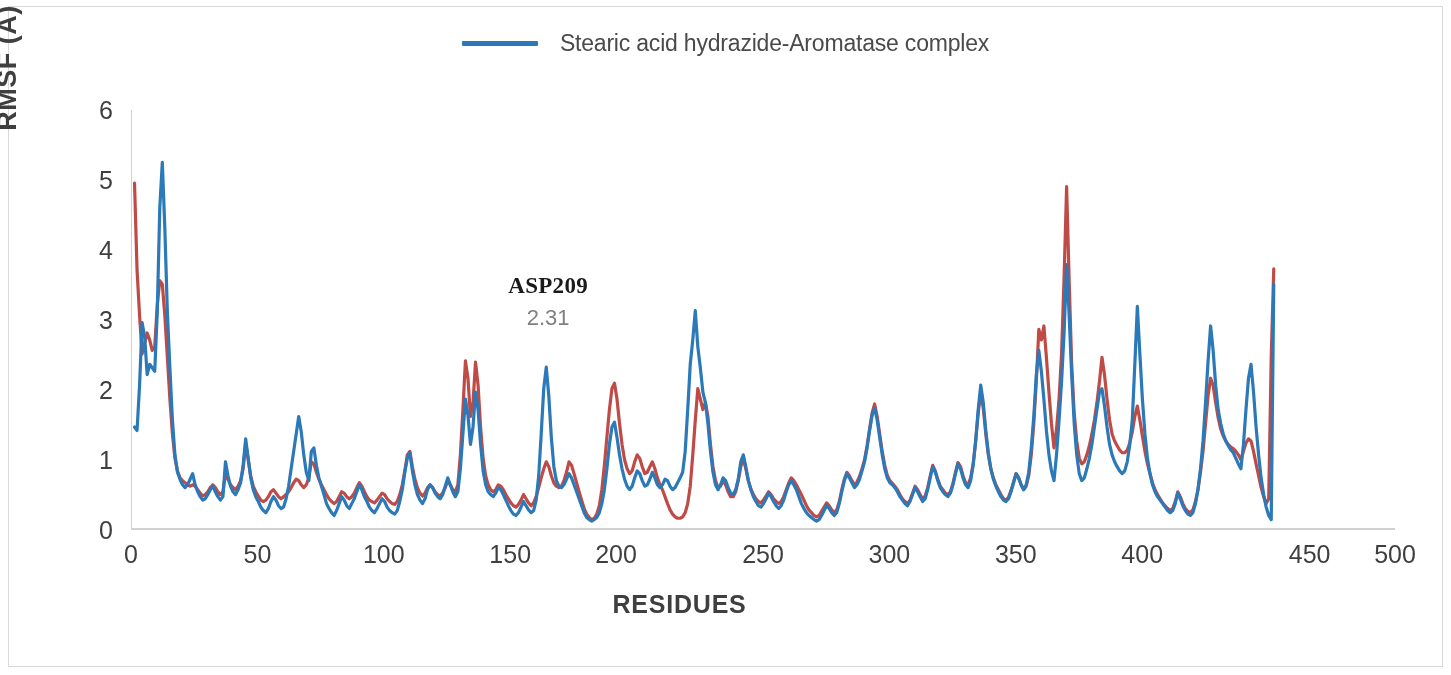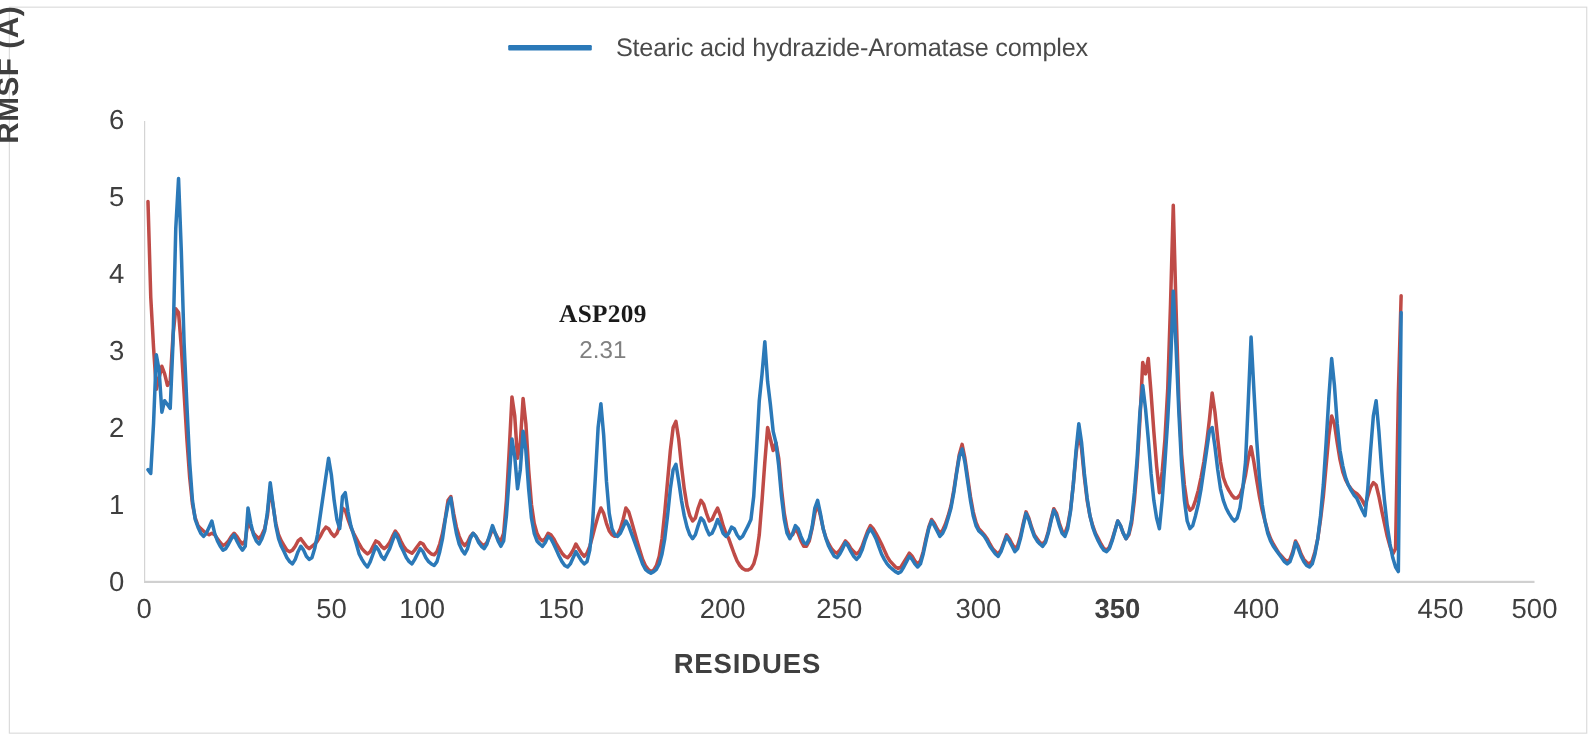--- a/index.html
+++ b/index.html
@@ -114,27 +114,27 @@
 
   <div id="plot-area">
     <svg id="plot-svg" viewBox="0 0 1264 420" preserveAspectRatio="none">
       <path id="path-aromatase" fill="none" stroke-width="3.2" stroke-linejoin="round" stroke-linecap="round" d="M2.53 73.50 L5.06 161.00 L7.58 206.50 L10.11 245.00 L12.64 234.50 L15.17 224.00 L17.70 231.00 L20.22 241.50 L22.75 238.00 L25.28 196.00 L27.81 171.50 L30.34 175.00 L32.86 206.50 L35.39 248.50 L37.92 290.50 L40.45 325.50 L42.98 350.00 L45.50 362.60 L48.03 369.60 L50.56 372.40 L53.09 374.50 L55.62 376.60 L58.14 378.00 L60.67 376.60 L63.20 378.00 L65.73 381.50 L68.26 385.00 L70.78 387.80 L73.31 386.40 L75.84 383.60 L78.37 379.40 L80.90 376.60 L83.42 379.40 L85.95 383.60 L88.48 386.40 L91.01 383.60 L93.54 365.40 L96.06 371.00 L98.59 376.60 L101.12 379.40 L103.65 381.50 L106.18 378.00 L108.70 372.40 L111.23 360.50 L113.76 334.60 L116.29 351.40 L118.82 367.50 L121.34 378.00 L123.87 383.60 L126.40 387.80 L128.93 392.00 L131.46 393.40 L133.98 392.00 L136.51 388.50 L139.04 383.60 L141.57 381.50 L144.10 385.00 L146.62 388.50 L149.15 390.60 L151.68 388.50 L154.21 386.40 L156.74 383.60 L159.26 379.40 L161.79 374.50 L164.32 371.00 L166.85 372.40 L169.38 376.60 L171.90 379.40 L174.43 376.60 L176.96 369.60 L179.49 353.50 L182.02 355.60 L184.54 364.00 L187.07 371.00 L189.60 376.60 L192.13 381.50 L194.66 386.40 L197.18 390.60 L199.71 393.40 L202.24 395.50 L204.77 393.40 L207.30 388.50 L209.82 383.60 L212.35 385.00 L214.88 388.50 L217.41 390.60 L219.94 388.50 L222.46 385.00 L224.99 379.40 L227.52 374.50 L230.05 378.00 L232.58 383.60 L235.10 388.50 L237.63 392.00 L240.16 393.40 L242.69 394.80 L245.22 392.00 L247.74 388.50 L250.27 385.00 L252.80 386.40 L255.33 390.60 L257.86 393.40 L260.38 395.50 L262.91 396.20 L265.44 393.40 L267.97 386.40 L270.50 376.60 L273.02 362.60 L275.55 346.50 L278.08 343.00 L280.61 358.40 L283.14 371.00 L285.66 379.40 L288.19 385.00 L290.72 387.80 L293.25 385.00 L295.78 379.40 L298.30 376.60 L300.83 379.40 L303.36 383.60 L305.89 386.40 L308.42 387.80 L310.94 385.00 L313.47 379.40 L316.00 372.40 L318.53 376.60 L321.06 381.50 L323.58 383.60 L326.11 376.60 L328.64 346.50 L331.17 301.00 L333.70 252.00 L336.22 269.50 L338.75 308.00 L341.28 294.00 L343.81 253.40 L346.34 276.50 L348.86 318.50 L351.39 350.00 L353.92 367.50 L356.45 376.60 L358.98 381.50 L361.50 383.60 L364.03 381.50 L366.56 376.60 L369.09 378.00 L371.62 381.50 L374.14 386.40 L376.67 390.60 L379.20 394.80 L381.73 397.60 L384.26 399.00 L386.78 396.20 L389.31 392.00 L391.84 386.40 L394.37 390.60 L396.90 394.80 L399.42 397.60 L401.95 394.80 L404.48 388.50 L407.01 379.40 L409.54 369.60 L412.06 360.50 L414.59 353.50 L417.12 358.40 L419.65 367.50 L422.18 374.50 L424.70 378.00 L427.23 379.40 L429.76 378.00 L432.29 372.40 L434.82 364.00 L437.34 353.50 L439.87 357.00 L442.40 365.40 L444.93 374.50 L447.46 383.60 L449.98 392.00 L452.51 400.40 L455.04 406.00 L457.57 409.50 L460.10 411.60 L462.62 410.20 L465.15 406.00 L467.68 397.60 L470.21 381.50 L472.74 357.00 L475.26 329.00 L477.79 301.00 L480.32 280.00 L482.85 274.40 L485.38 290.50 L487.90 315.00 L490.43 336.00 L492.96 351.40 L495.49 360.50 L498.02 365.40 L500.54 362.60 L503.07 353.50 L505.60 346.50 L508.13 350.00 L510.66 358.40 L513.18 365.40 L515.71 364.00 L518.24 358.40 L520.77 353.50 L523.30 360.50 L525.82 369.60 L528.35 376.60 L530.88 381.50 L533.41 388.50 L535.94 395.50 L538.46 401.80 L540.99 406.00 L543.52 408.80 L546.05 410.20 L548.58 410.20 L551.10 408.80 L553.63 404.60 L556.16 395.50 L558.69 378.00 L561.22 346.50 L563.74 311.50 L566.27 280.00 L568.80 290.50 L571.33 301.00 L573.86 294.00 L576.38 308.00 L578.91 336.00 L581.44 358.40 L583.97 372.40 L586.50 379.40 L589.02 378.00 L591.55 372.40 L594.08 376.60 L596.61 383.60 L599.14 388.50 L601.66 388.50 L604.19 383.60 L606.72 372.40 L609.25 358.40 L611.78 350.00 L614.30 360.50 L616.83 372.40 L619.36 380.80 L621.89 386.40 L624.42 390.60 L626.94 393.40 L629.47 394.80 L632.00 392.00 L634.53 387.80 L637.06 383.60 L639.58 386.40 L642.11 390.60 L644.64 393.40 L647.17 395.50 L649.70 393.40 L652.22 388.50 L654.75 381.50 L657.28 374.50 L659.81 369.60 L662.34 372.40 L664.86 376.60 L667.39 381.50 L669.92 386.40 L672.45 392.00 L674.98 397.60 L677.50 401.80 L680.03 404.60 L682.56 407.40 L685.09 408.80 L687.62 407.40 L690.14 403.20 L692.67 399.00 L695.20 394.80 L697.73 397.60 L700.26 401.80 L702.78 404.60 L705.31 401.80 L707.84 393.40 L710.37 381.50 L712.90 371.00 L715.42 364.00 L717.95 367.50 L720.48 372.40 L723.01 376.60 L725.54 373.80 L728.06 368.20 L730.59 360.50 L733.12 351.40 L735.65 337.40 L738.18 320.60 L740.70 304.50 L743.23 295.40 L745.76 308.00 L748.29 325.50 L750.82 343.00 L753.34 357.00 L755.87 366.80 L758.40 372.40 L760.93 375.20 L763.46 378.00 L765.98 381.50 L768.51 386.40 L771.04 390.60 L773.57 393.40 L776.10 395.50 L778.62 392.00 L781.15 385.00 L783.68 378.00 L786.21 381.50 L788.74 386.40 L791.26 390.60 L793.79 387.80 L796.32 379.40 L798.85 367.50 L801.38 357.00 L803.90 362.60 L806.43 371.00 L808.96 378.00 L811.49 381.50 L814.02 385.00 L816.54 386.40 L819.07 383.60 L821.60 375.20 L824.13 364.00 L826.66 354.20 L829.18 358.40 L831.71 367.50 L834.24 374.50 L836.77 376.60 L839.30 369.60 L841.82 355.60 L844.35 332.50 L846.88 304.50 L849.41 283.50 L851.94 299.60 L854.46 325.50 L856.99 346.50 L859.52 360.50 L862.05 369.60 L864.58 376.60 L867.10 381.50 L869.63 386.40 L872.16 390.60 L874.69 392.00 L877.22 389.20 L879.74 382.20 L882.27 373.80 L884.80 365.40 L887.33 369.60 L889.86 376.60 L892.38 381.50 L894.91 378.00 L897.44 367.50 L899.97 346.50 L902.50 315.00 L905.02 273.00 L907.55 220.50 L910.08 231.00 L912.61 217.00 L915.14 248.50 L917.66 283.50 L920.19 315.00 L922.72 339.50 L925.25 320.60 L927.78 290.50 L930.30 245.00 L932.83 168.00 L935.36 77.00 L937.89 171.50 L940.42 255.50 L942.94 304.50 L945.47 332.50 L948.00 350.00 L950.53 355.60 L953.06 353.50 L955.58 346.50 L958.11 337.40 L960.64 325.50 L963.17 311.50 L965.70 294.00 L968.22 273.00 L970.75 248.50 L973.28 266.00 L975.81 290.50 L978.34 311.50 L980.86 325.50 L983.39 332.50 L985.92 337.40 L988.45 341.60 L990.98 344.40 L993.50 344.40 L996.03 341.60 L998.56 334.60 L1001.09 323.40 L1003.62 308.00 L1006.14 297.50 L1008.67 311.50 L1011.20 327.60 L1013.73 343.00 L1016.26 355.60 L1018.78 365.40 L1021.31 374.50 L1023.84 381.50 L1026.37 386.40 L1028.90 390.60 L1031.42 394.80 L1033.95 397.60 L1036.48 400.40 L1039.01 402.50 L1041.54 400.40 L1044.06 393.40 L1046.59 383.60 L1049.12 388.50 L1051.65 395.50 L1054.18 400.40 L1056.70 403.20 L1059.23 404.60 L1061.76 401.80 L1064.29 393.40 L1066.82 381.50 L1069.34 364.00 L1071.87 343.00 L1074.40 315.00 L1076.93 287.00 L1079.46 269.50 L1081.98 276.50 L1084.51 294.00 L1087.04 309.40 L1089.57 320.60 L1092.10 327.60 L1094.62 332.50 L1097.15 336.00 L1099.68 338.80 L1102.21 340.20 L1104.74 343.00 L1107.26 346.50 L1109.79 351.40 L1112.32 343.00 L1114.85 334.60 L1117.38 330.40 L1119.90 332.50 L1122.43 343.00 L1124.96 355.60 L1127.49 367.50 L1130.02 379.40 L1132.54 388.50 L1135.07 395.50 L1137.60 390.60 L1140.13 248.50 L1142.66 159.60" stroke="#bf4b47"></path>
       <path id="path-complex" fill="none" stroke-width="3.2" stroke-linejoin="round" stroke-linecap="round" d="M2.53 318.50 L5.06 322.00 L7.58 276.50 L10.11 213.50 L12.64 227.50 L15.17 266.00 L17.70 255.50 L20.22 259.00 L22.75 262.50 L25.28 203.00 L27.81 98.00 L30.34 52.50 L32.86 119.00 L35.39 203.00 L37.92 259.00 L40.45 311.50 L42.98 346.50 L45.50 364.00 L48.03 371.00 L50.56 376.60 L53.09 379.40 L55.62 376.60 L58.14 371.00 L60.67 365.40 L63.20 376.60 L65.73 383.60 L68.26 388.50 L70.78 392.00 L73.31 390.60 L75.84 386.40 L78.37 381.50 L80.90 378.00 L83.42 383.60 L85.95 388.50 L88.48 392.00 L91.01 388.50 L93.54 353.50 L96.06 367.50 L98.59 378.00 L101.12 383.60 L103.65 386.40 L106.18 381.50 L108.70 374.50 L111.23 357.00 L113.76 330.40 L116.29 350.00 L118.82 369.60 L121.34 381.50 L123.87 388.50 L126.40 393.40 L128.93 399.00 L131.46 402.50 L133.98 404.60 L136.51 400.40 L139.04 393.40 L141.57 388.50 L144.10 392.00 L146.62 397.60 L149.15 400.40 L151.68 399.00 L154.21 390.60 L156.74 378.00 L159.26 360.50 L161.79 343.00 L164.32 325.50 L166.85 308.00 L169.38 323.40 L171.90 346.50 L174.43 364.00 L176.96 372.40 L179.49 343.00 L182.02 339.50 L184.54 357.00 L187.07 369.60 L189.60 378.00 L192.13 386.40 L194.66 395.50 L197.18 400.40 L199.71 404.60 L202.24 407.40 L204.77 402.50 L207.30 395.50 L209.82 388.50 L212.35 392.00 L214.88 397.60 L217.41 400.40 L219.94 395.50 L222.46 390.60 L224.99 383.60 L227.52 376.60 L230.05 381.50 L232.58 388.50 L235.10 393.40 L237.63 399.00 L240.16 402.50 L242.69 404.60 L245.22 400.40 L247.74 395.50 L250.27 390.60 L252.80 393.40 L255.33 399.00 L257.86 402.50 L260.38 404.60 L262.91 406.00 L265.44 402.50 L267.97 393.40 L270.50 381.50 L273.02 364.00 L275.55 350.00 L278.08 344.40 L280.61 362.60 L283.14 376.60 L285.66 386.40 L288.19 392.00 L290.72 395.50 L293.25 390.60 L295.78 381.50 L298.30 376.60 L300.83 379.40 L303.36 385.00 L305.89 388.50 L308.42 390.60 L310.94 386.40 L313.47 378.00 L316.00 369.60 L318.53 376.60 L321.06 383.60 L323.58 388.50 L326.11 383.60 L328.64 360.50 L331.17 325.50 L333.70 290.50 L336.22 306.60 L338.75 336.00 L341.28 318.50 L343.81 283.50 L346.34 301.00 L348.86 336.00 L351.39 362.60 L353.92 376.60 L356.45 383.60 L358.98 386.40 L361.50 388.50 L364.03 385.00 L366.56 379.40 L369.09 381.50 L371.62 386.40 L374.14 392.00 L376.67 397.60 L379.20 402.50 L381.73 406.00 L384.26 407.40 L386.78 404.60 L389.31 399.00 L391.84 393.40 L394.37 397.60 L396.90 401.80 L399.42 404.60 L401.95 402.50 L404.48 392.00 L407.01 367.50 L409.54 325.50 L412.06 280.00 L414.59 258.30 L417.12 287.00 L419.65 329.00 L422.18 358.40 L424.70 372.40 L427.23 378.00 L429.76 379.40 L432.29 376.60 L434.82 371.00 L437.34 365.40 L439.87 369.60 L442.40 376.60 L444.93 383.60 L447.46 390.60 L449.98 397.60 L452.51 404.60 L455.04 409.50 L457.57 411.60 L460.10 413.00 L462.62 411.60 L465.15 409.50 L467.68 404.60 L470.21 395.50 L472.74 381.50 L475.26 360.50 L477.79 336.00 L480.32 318.50 L482.85 313.60 L485.38 329.00 L487.90 346.50 L490.43 360.50 L492.96 371.00 L495.49 378.00 L498.02 381.50 L500.54 378.00 L503.07 369.60 L505.60 362.60 L508.13 365.40 L510.66 372.40 L513.18 378.00 L515.71 376.60 L518.24 371.00 L520.77 364.00 L523.30 369.60 L525.82 376.60 L528.35 379.40 L530.88 376.60 L533.41 371.00 L535.94 372.40 L538.46 378.00 L540.99 381.50 L543.52 379.40 L546.05 374.50 L548.58 369.60 L551.10 364.00 L553.63 343.00 L556.16 301.00 L558.69 255.50 L561.22 231.00 L563.74 201.60 L566.27 238.00 L568.80 259.00 L571.33 283.50 L573.86 294.00 L576.38 315.00 L578.91 343.00 L581.44 364.00 L583.97 376.60 L586.50 381.50 L589.02 376.60 L591.55 369.60 L594.08 372.40 L596.61 379.40 L599.14 385.00 L601.66 386.40 L604.19 381.50 L606.72 371.00 L609.25 353.50 L611.78 346.50 L614.30 358.40 L616.83 372.40 L619.36 381.50 L621.89 388.50 L624.42 393.40 L626.94 397.60 L629.47 399.00 L632.00 395.50 L634.53 390.60 L637.06 385.00 L639.58 388.50 L642.11 393.40 L644.64 397.60 L647.17 400.40 L649.70 397.60 L652.22 392.00 L654.75 383.60 L657.28 376.60 L659.81 372.40 L662.34 376.60 L664.86 381.50 L667.39 388.50 L669.92 395.50 L672.45 400.40 L674.98 404.60 L677.50 407.40 L680.03 409.50 L682.56 411.60 L685.09 413.00 L687.62 411.60 L690.14 407.40 L692.67 402.50 L695.20 397.60 L697.73 400.40 L700.26 404.60 L702.78 407.40 L705.31 404.60 L707.84 395.50 L710.37 383.60 L712.90 372.40 L715.42 365.40 L717.95 369.60 L720.48 374.50 L723.01 379.40 L725.54 376.60 L728.06 371.00 L730.59 362.60 L733.12 353.50 L735.65 339.50 L738.18 322.00 L740.70 306.60 L743.23 299.60 L745.76 311.50 L748.29 329.00 L750.82 346.50 L753.34 360.50 L755.87 369.60 L758.40 374.50 L760.93 376.60 L763.46 379.40 L765.98 383.60 L768.51 388.50 L771.04 392.00 L773.57 395.50 L776.10 397.60 L778.62 393.40 L781.15 386.40 L783.68 379.40 L786.21 383.60 L788.74 388.50 L791.26 393.40 L793.79 390.60 L796.32 381.50 L798.85 369.60 L801.38 358.40 L803.90 364.00 L806.43 372.40 L808.96 379.40 L811.49 383.60 L814.02 386.40 L816.54 388.50 L819.07 385.00 L821.60 376.60 L824.13 365.40 L826.66 355.60 L829.18 360.50 L831.71 369.60 L834.24 376.60 L836.77 379.40 L839.30 372.40 L841.82 357.00 L844.35 332.50 L846.88 301.00 L849.41 276.50 L851.94 294.00 L854.46 322.00 L856.99 344.40 L859.52 360.50 L862.05 371.00 L864.58 378.00 L867.10 383.60 L869.63 388.50 L872.16 392.00 L874.69 393.40 L877.22 390.60 L879.74 383.60 L882.27 374.50 L884.80 365.40 L887.33 369.60 L889.86 376.60 L892.38 381.50 L894.91 376.60 L897.44 364.00 L899.97 339.50 L902.50 308.00 L905.02 266.00 L907.55 241.50 L910.08 262.50 L912.61 290.50 L915.14 322.00 L917.66 346.50 L920.19 362.60 L922.72 372.40 L925.25 346.50 L927.78 311.50 L930.30 273.00 L932.83 224.00 L935.36 155.40 L937.89 206.50 L940.42 266.00 L942.94 315.00 L945.47 346.50 L948.00 365.40 L950.53 372.40 L953.06 369.60 L955.58 360.50 L958.11 350.00 L960.64 336.00 L963.17 318.50 L965.70 301.00 L968.22 283.50 L970.75 280.00 L973.28 297.50 L975.81 318.50 L978.34 336.00 L980.86 346.50 L983.39 353.50 L985.92 358.40 L988.45 362.60 L990.98 365.40 L993.50 362.60 L996.03 353.50 L998.56 336.00 L1001.09 311.50 L1003.62 255.50 L1006.14 197.40 L1008.67 245.00 L1011.20 290.50 L1013.73 325.50 L1016.26 350.00 L1018.78 365.40 L1021.31 376.60 L1023.84 383.60 L1026.37 388.50 L1028.90 392.00 L1031.42 395.50 L1033.95 399.00 L1036.48 402.50 L1039.01 404.60 L1041.54 402.50 L1044.06 395.50 L1046.59 385.00 L1049.12 390.60 L1051.65 397.60 L1054.18 402.50 L1056.70 406.00 L1059.23 407.40 L1061.76 404.60 L1064.29 395.50 L1066.82 381.50 L1069.34 360.50 L1071.87 332.50 L1074.40 294.00 L1076.93 252.00 L1079.46 217.00 L1081.98 241.50 L1084.51 276.50 L1087.04 301.00 L1089.57 315.00 L1092.10 325.50 L1094.62 332.50 L1097.15 337.40 L1099.68 341.60 L1102.21 344.40 L1104.74 350.00 L1107.26 355.60 L1109.79 360.50 L1112.32 336.00 L1114.85 301.00 L1117.38 269.50 L1119.90 255.50 L1122.43 283.50 L1124.96 318.50 L1127.49 346.50 L1130.02 369.60 L1132.54 386.40 L1135.07 399.00 L1137.60 407.40 L1140.13 411.60 L1142.66 175.00" stroke="#2b79b8"></path>
     </svg>
   </div>
 
   <div id="x-ticks">
       <div class="x-tick" style="left: 131px;">0</div>
-      <div class="x-tick" style="left: 257.4px; margin-left: 44px;">50</div>
+      <div class="x-tick" style="left: 257.4px;">50</div>
       <div class="x-tick" style="left: 383.8px;">100</div>
       <div class="x-tick" style="left: 510.2px;">150</div>
-      <div class="x-tick" style="left: 657px;">200</div>
+      <div class="x-tick" style="left: 616px;">200</div>
       <div class="x-tick" style="left: 763px;">250</div>
       <div class="x-tick" style="left: 889.4px;">300</div>
-      <div class="x-tick" style="left: 1015.8px; font-weight: bold;">350</div>
+      <div class="x-tick" style="left: 1015.8px;">350</div>
       <div class="x-tick" style="left: 1142.2px;">400</div>
       <div class="x-tick" style="left: 1268.6px; margin-left: 41px;">450</div>
       <div class="x-tick" style="left: 1395px;">500</div>
     </div>
   <div id="x-axis-title">RESIDUES</div>
 
   <div class="annot" id="annot-0" style="left: 548.12px; top: 273.3px;">
     <div class="annot-name">ASP209</div>
     <div class="annot-value">2.31</div>
   </div>

